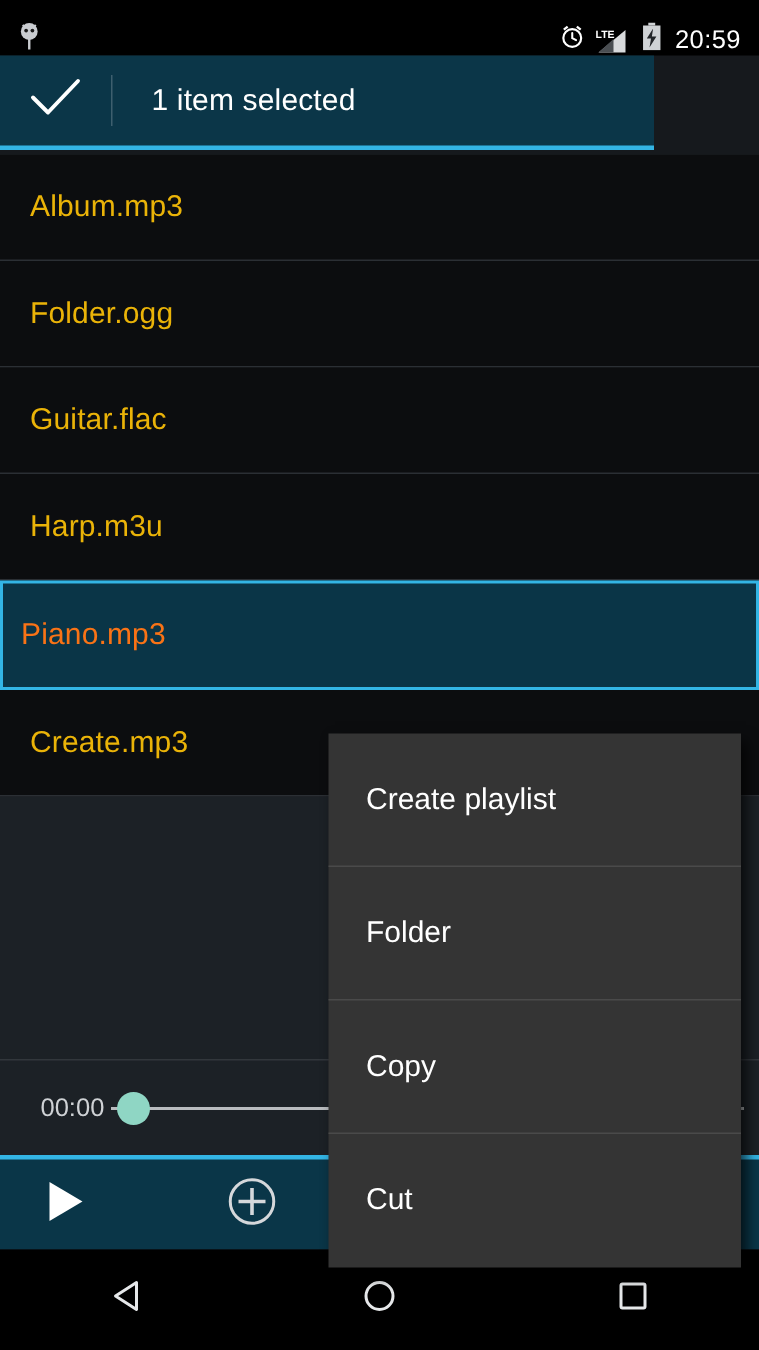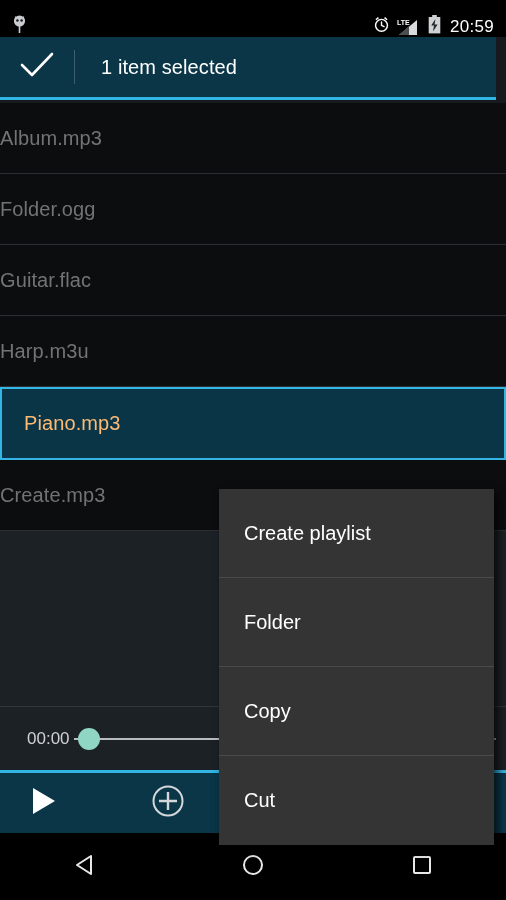--- a/index.html
+++ b/index.html
@@ -42,21 +42,21 @@
     color: #ffffff;
     font-size: 17px;
     letter-spacing: 0.3px;
     padding-left: 2px;
   }
 
   
   #action-bar {
     position: absolute;
     left: 0; top: 37px;
-    width: 496px; height: 63px;
+    width: 436px; height: 63px;
     background: #0b3648;
     border-bottom: 3px solid #33b5e5;
     box-sizing: border-box;
     display: flex;
     align-items: center;
   }
   #done-check {
     width: 74px;
     height: 100%;
     display: flex;
@@ -87,32 +87,33 @@
   .file-row {
     position: relative;
     height: 71px;
     background: #0c0d0f;
     border-bottom: 1px solid #2b2f34;
     display: flex;
     align-items: center;
     box-sizing: border-box;
   }
   .file-row .row-label {
-    color: #737373;
+    color: #eab308;
     font-size: 20px;
+    padding-left: 20px;
     letter-spacing: 0.1px;
   }
   .file-row.selected {
     background: #0a3547;
     border: 2px solid #33b5e5;
     height: 73px;
   }
   .file-row.selected .row-label {
-    color: #fdba74;
-    padding-left: 22px;
+    color: #f97316;
+    padding-left: 12px;
   }
   #list-filler {
     background: #1c2126;
     height: 100%;
   }
 
   
   #seek-area {
     position: absolute;
     left: 0; top: 706px;

